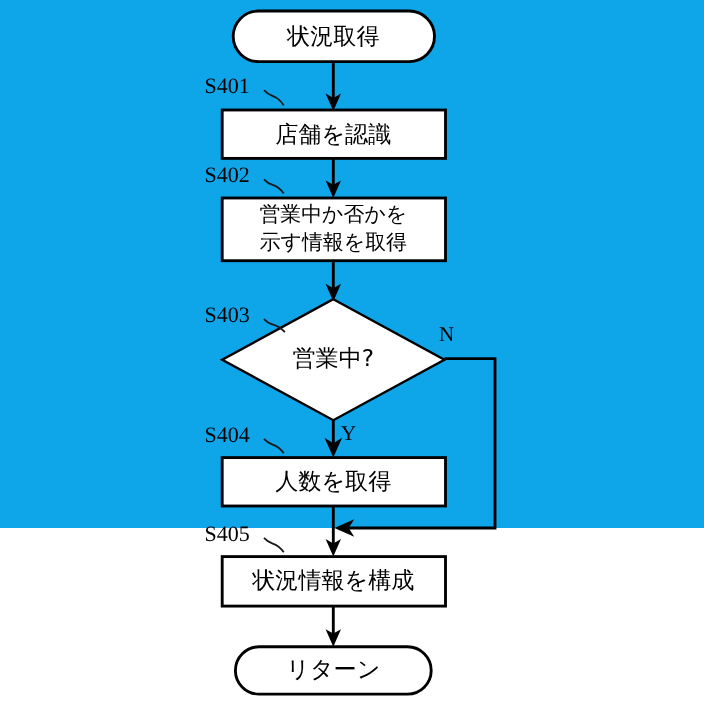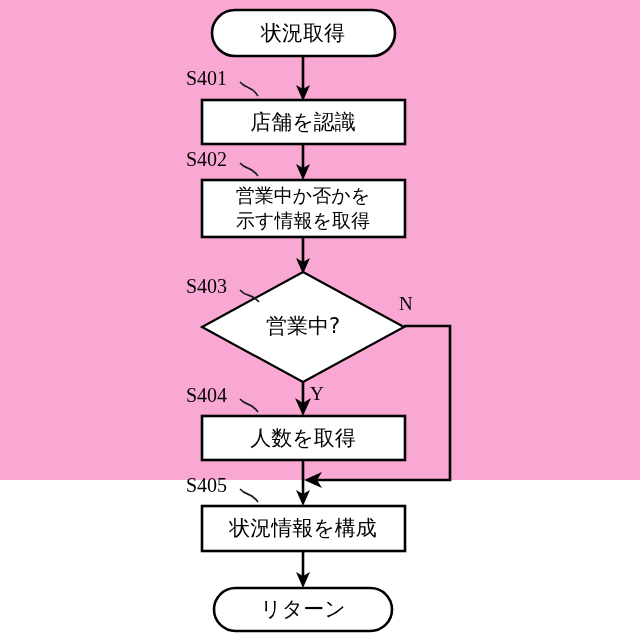--- a/index.html
+++ b/index.html
@@ -11,21 +11,21 @@
     width: 640px;
     height: 640px;
     font-family: "Liberation Sans", sans-serif;
     color: #000000;
     overflow: hidden;
   }
   #flowchart-root {
     position: relative;
     width: 640px;
     height: 480px;
-    background: #f9a8d4;
+    background: #0ea5e9;
   }
   #flow-svg {
     position: absolute;
     left: 0;
     top: 0;
     width: 640px;
     height: 640px;
   }
   .node-text {
     font-family: "DejaVu Sans", "Liberation Sans", sans-serif;

